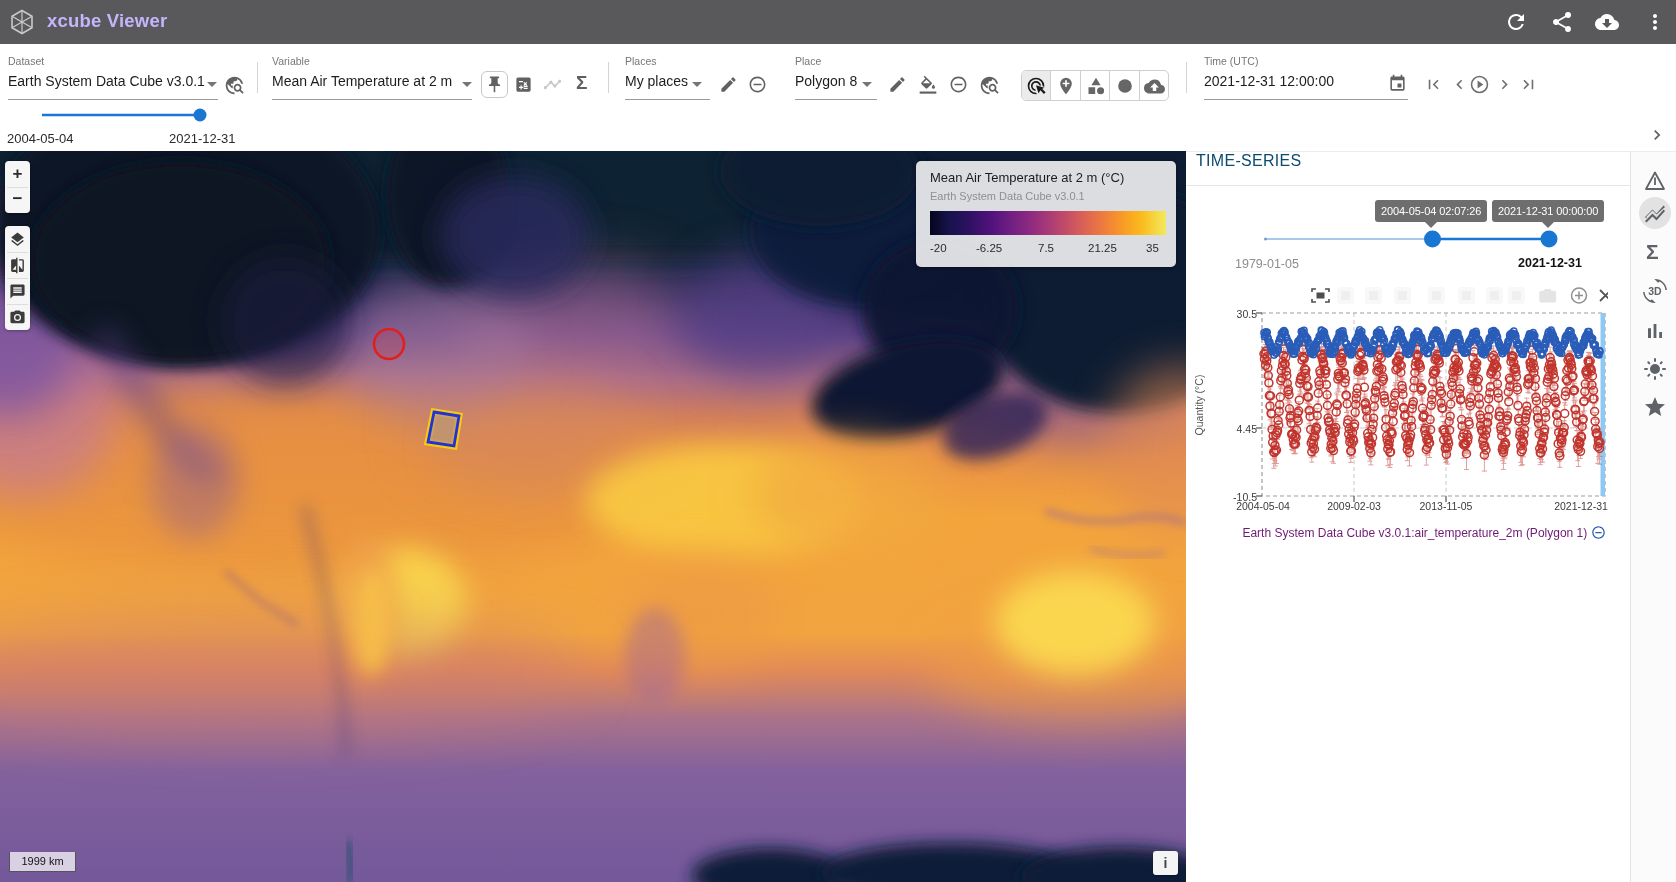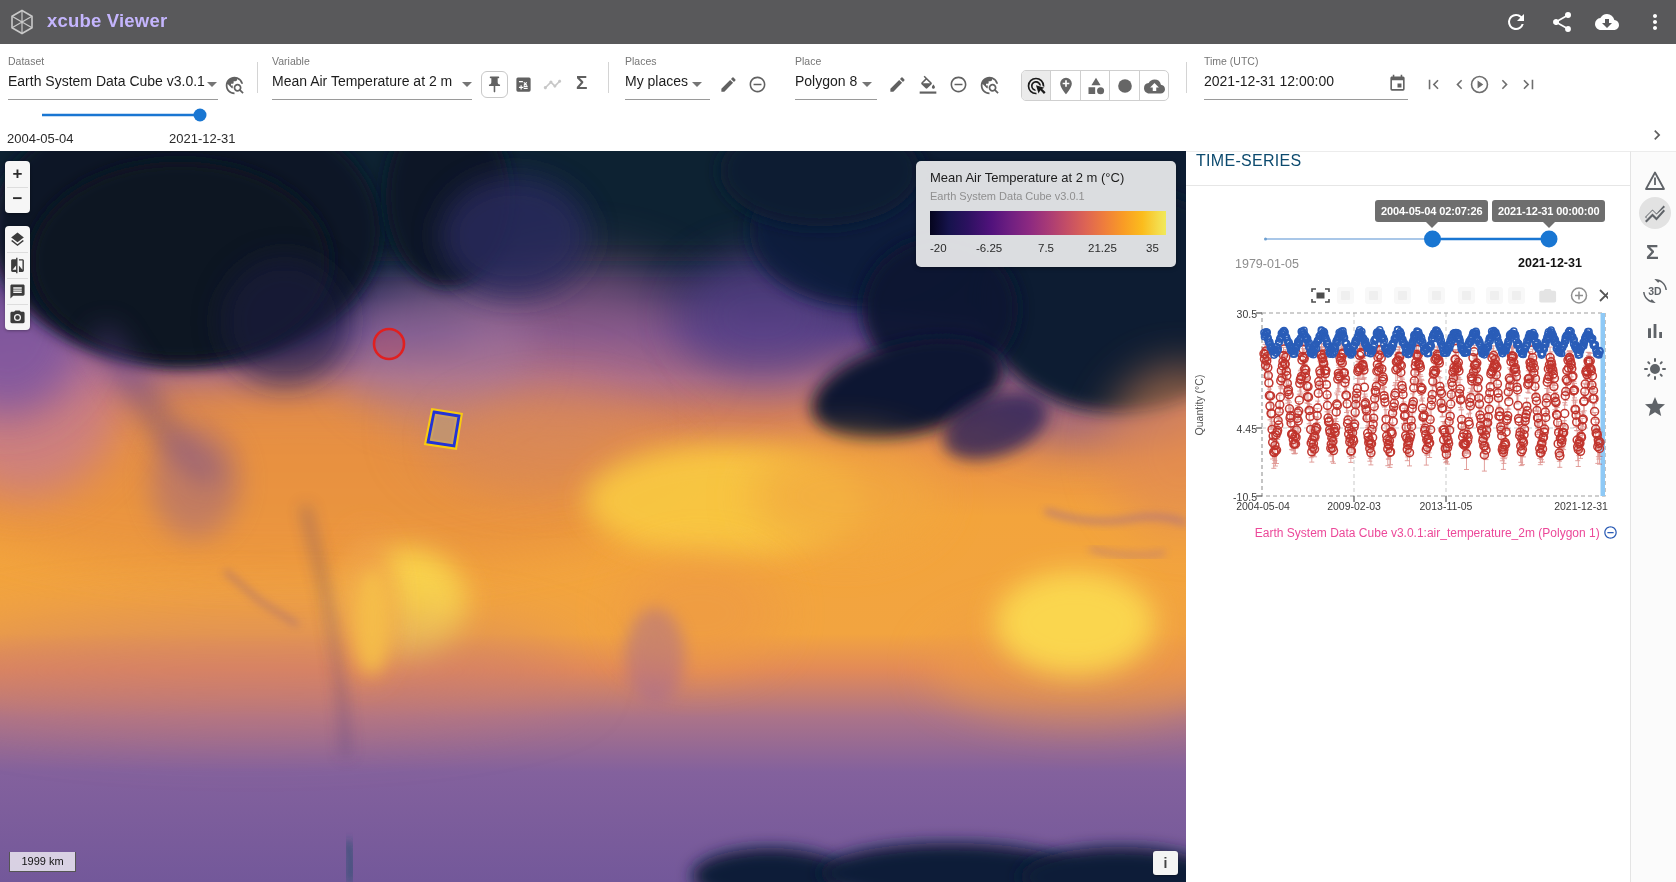--- a/index.html
+++ b/index.html
@@ -11,21 +11,21 @@
   .ico { position:absolute; }
   .label { position:absolute; font-size:10.5px; color:#767676; }
   .selval { position:absolute; font-size:14px; color:#1d1d1d; white-space:nowrap; }
   .uline { position:absolute; height:1px; background:#9a9a9a; }
   .vdiv { position:absolute; width:1px; background:#d4d4d4; top:18px; height:31px; }
   .caret { position:absolute; width:0; height:0; border-left:5px solid transparent; border-right:5px solid transparent; border-top:5px solid #757575; }
   .datelab { position:absolute; font-size:13px; color:#2a2a2a; }
   svg.mi { position:absolute; fill:#616161; }
   .panel { position:absolute; left:1186px; top:151px; width:444px; height:731px; background:#fff; border-top:1px solid #ececec; }
   .strip { position:absolute; left:1630px; top:151px; border-top:1px solid #ececec; width:46px; height:731px; background:#fbfbfb; border-left:1px solid #e4e4e4; }
-  .tooltipbox { position:absolute; background:#6e6e6e; color:#fff; font-size:11px; font-weight:bold; height:22px; line-height:22px; padding:0 6px; letter-spacing:-0.1px; border-radius:3px; white-space:nowrap; }
+  .tooltipbox { position:absolute; background:#6e6e6e; color:#fff; font-size:11px; font-weight:normal; height:22px; line-height:22px; padding:0 6px; letter-spacing:-0.1px; border-radius:3px; white-space:nowrap; }
   .tooltipbox:after { content:""; position:absolute; left:50%; margin-left:-6px; top:22px; border-left:6px solid transparent; border-right:6px solid transparent; border-top:6px solid #6e6e6e; }
 </style>
 </head>
 <body>
 
 <div class="appbar">
   <svg class="ico" style="left:9px;top:9px" width="26" height="26" viewBox="0 0 26 26" fill="none" stroke="#c9c9c9" stroke-width="1.6">
     <polygon points="13,1.5 23,7.2 23,18.8 13,24.5 3,18.8 3,7.2"></polygon>
     <path d="M13 1.5 V13 M13 13 L3 18.8 M13 13 L23 18.8 M3 7.2 L13 13 L23 7.2 M13 13 V24.5" stroke-width="1.2"></path>
   </svg>
@@ -2279,21 +2279,21 @@
         <circle cx="1596.8" cy="352.9" r="3.1"></circle>
         <circle cx="1597.4" cy="352.8" r="3.1"></circle>
         <circle cx="1597.9" cy="352.8" r="3.1"></circle>
         <circle cx="1598.4" cy="353.1" r="3.1"></circle>
         <circle cx="1598.9" cy="353.9" r="3.1"></circle>
         <circle cx="1599.5" cy="349.6" r="3.1"></circle>
         <circle cx="1600.0" cy="350.6" r="3.1"></circle>
       </g>
   </svg>
 
-  <div style="position:absolute;left:12px;top:373px;width:420px;text-align:right;font-size:12px;color:#ec4899;white-space:nowrap">Earth System Data Cube v3.0.1:air_temperature_2m (Polygon 1)
+  <div style="position:absolute;left:28px;top:373px;width:420px;text-align:center;font-size:12px;color:#701a75;white-space:nowrap">Earth System Data Cube v3.0.1:air_temperature_2m (Polygon 1)
     <svg style="vertical-align:-3px" width="15" height="15" viewBox="0 0 24 24" fill="#2b5cb5">
         <path d="M7 11v2h10v-2H7zm5-9C6.48 2 2 6.48 2 12s4.48 10 10 10 10-4.48 10-10S17.52 2 12 2zm0 18c-4.41 0-8-3.59-8-8s3.59-8 8-8 8 3.59 8 8-3.59 8-8 8z"></path>
       </svg>
   </div>
 </div>
 
 <div class="strip">
 
   <svg style="position:absolute;left:12px;top:17px" width="24" height="24" viewBox="0 0 24 24" fill="none" stroke="#5f6368" stroke-width="1.8">
     <path d="M12 3.5 21 20 H3 Z" stroke-linejoin="round"></path>

